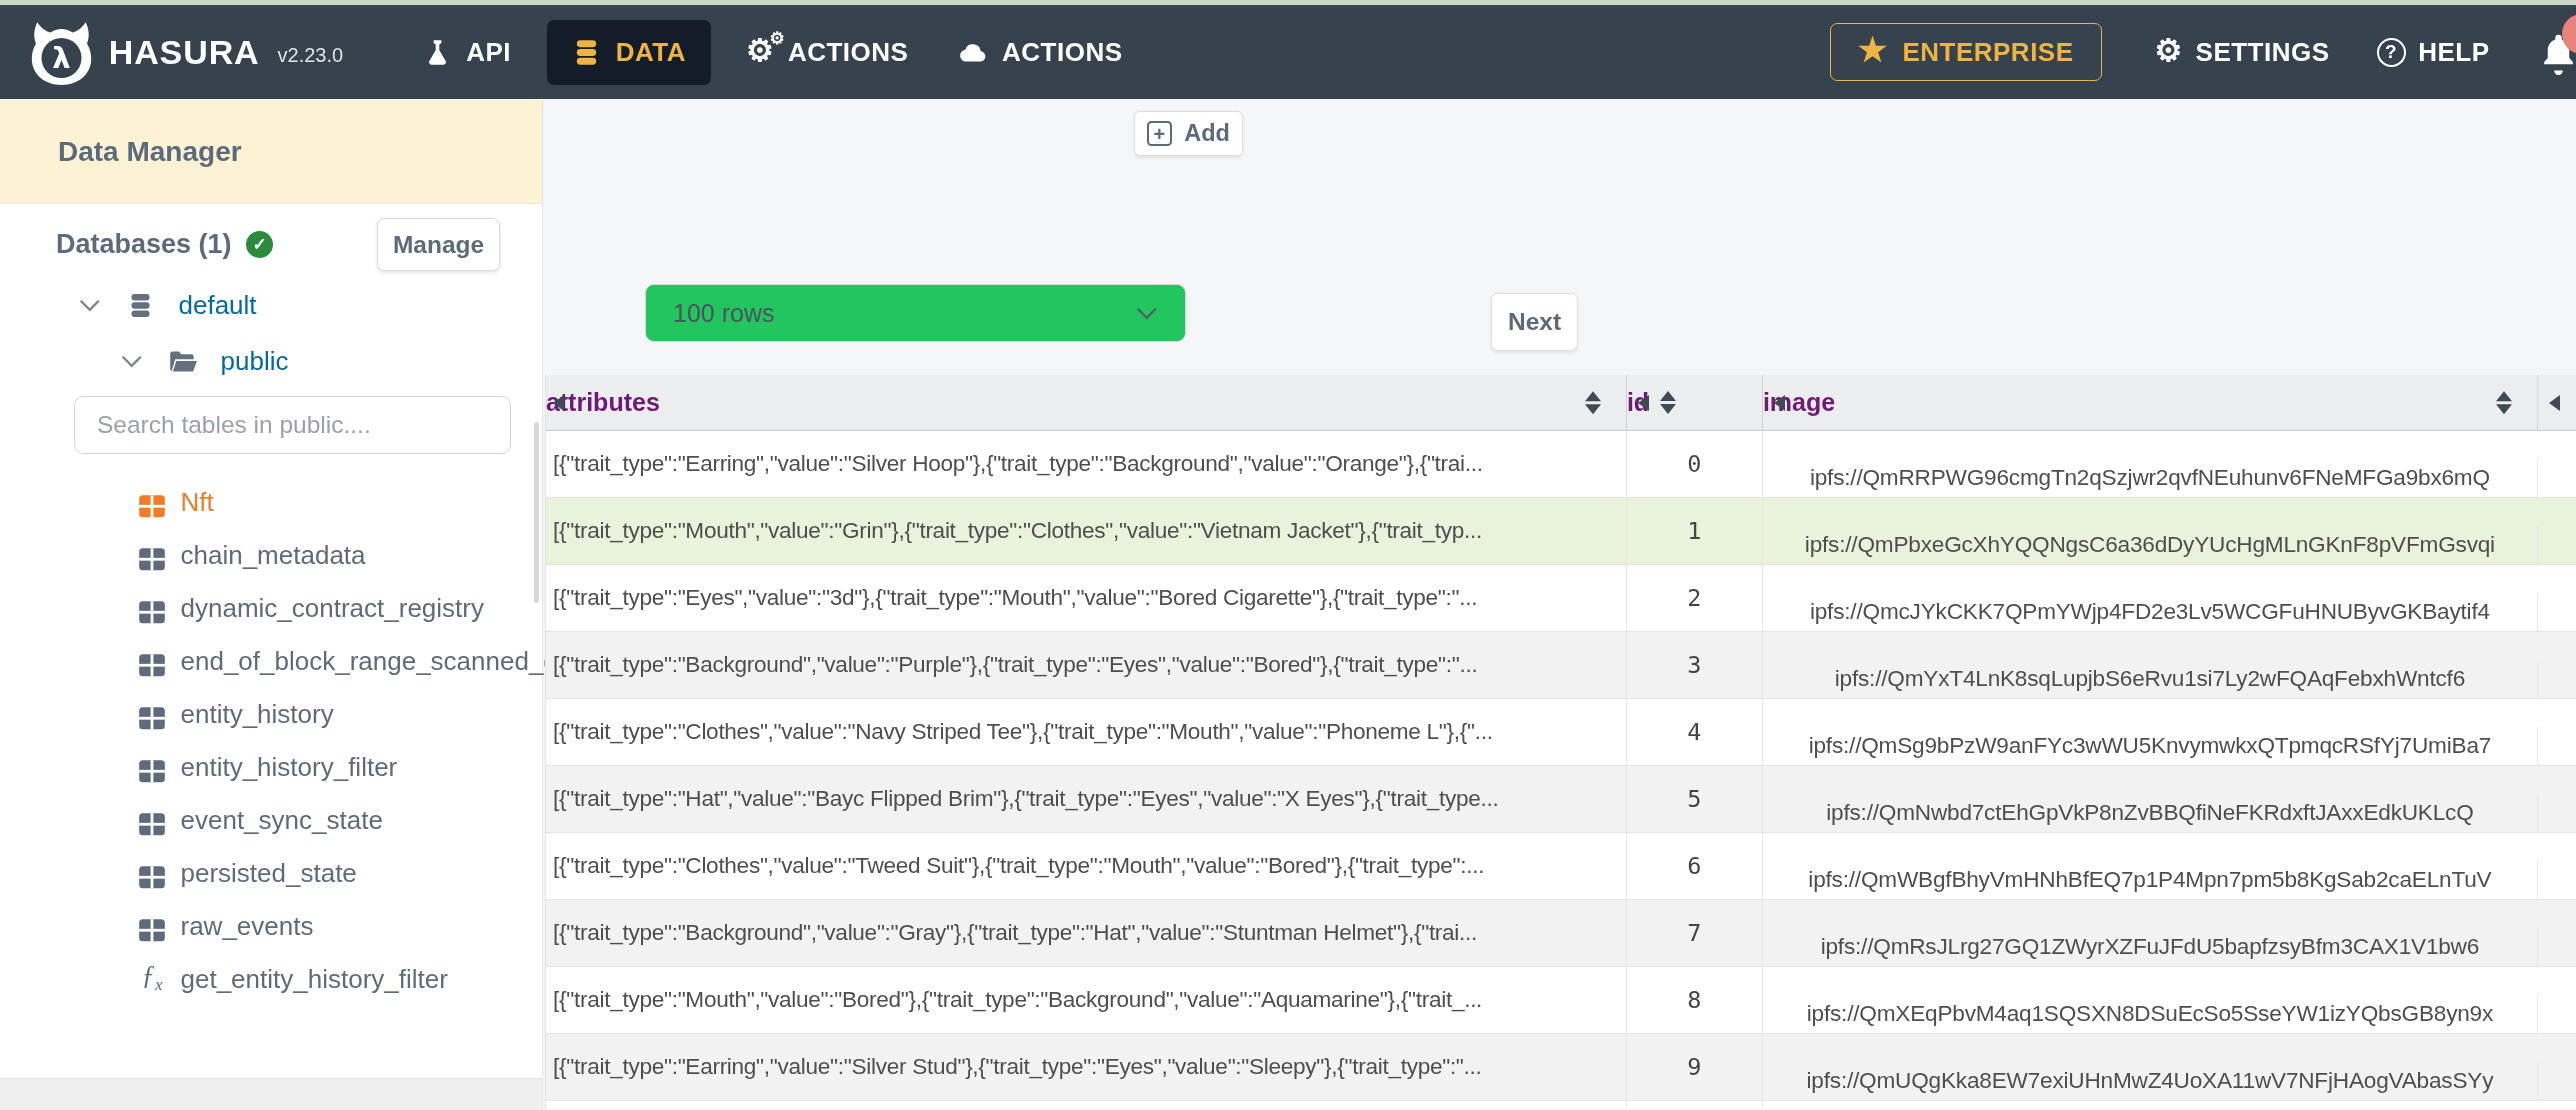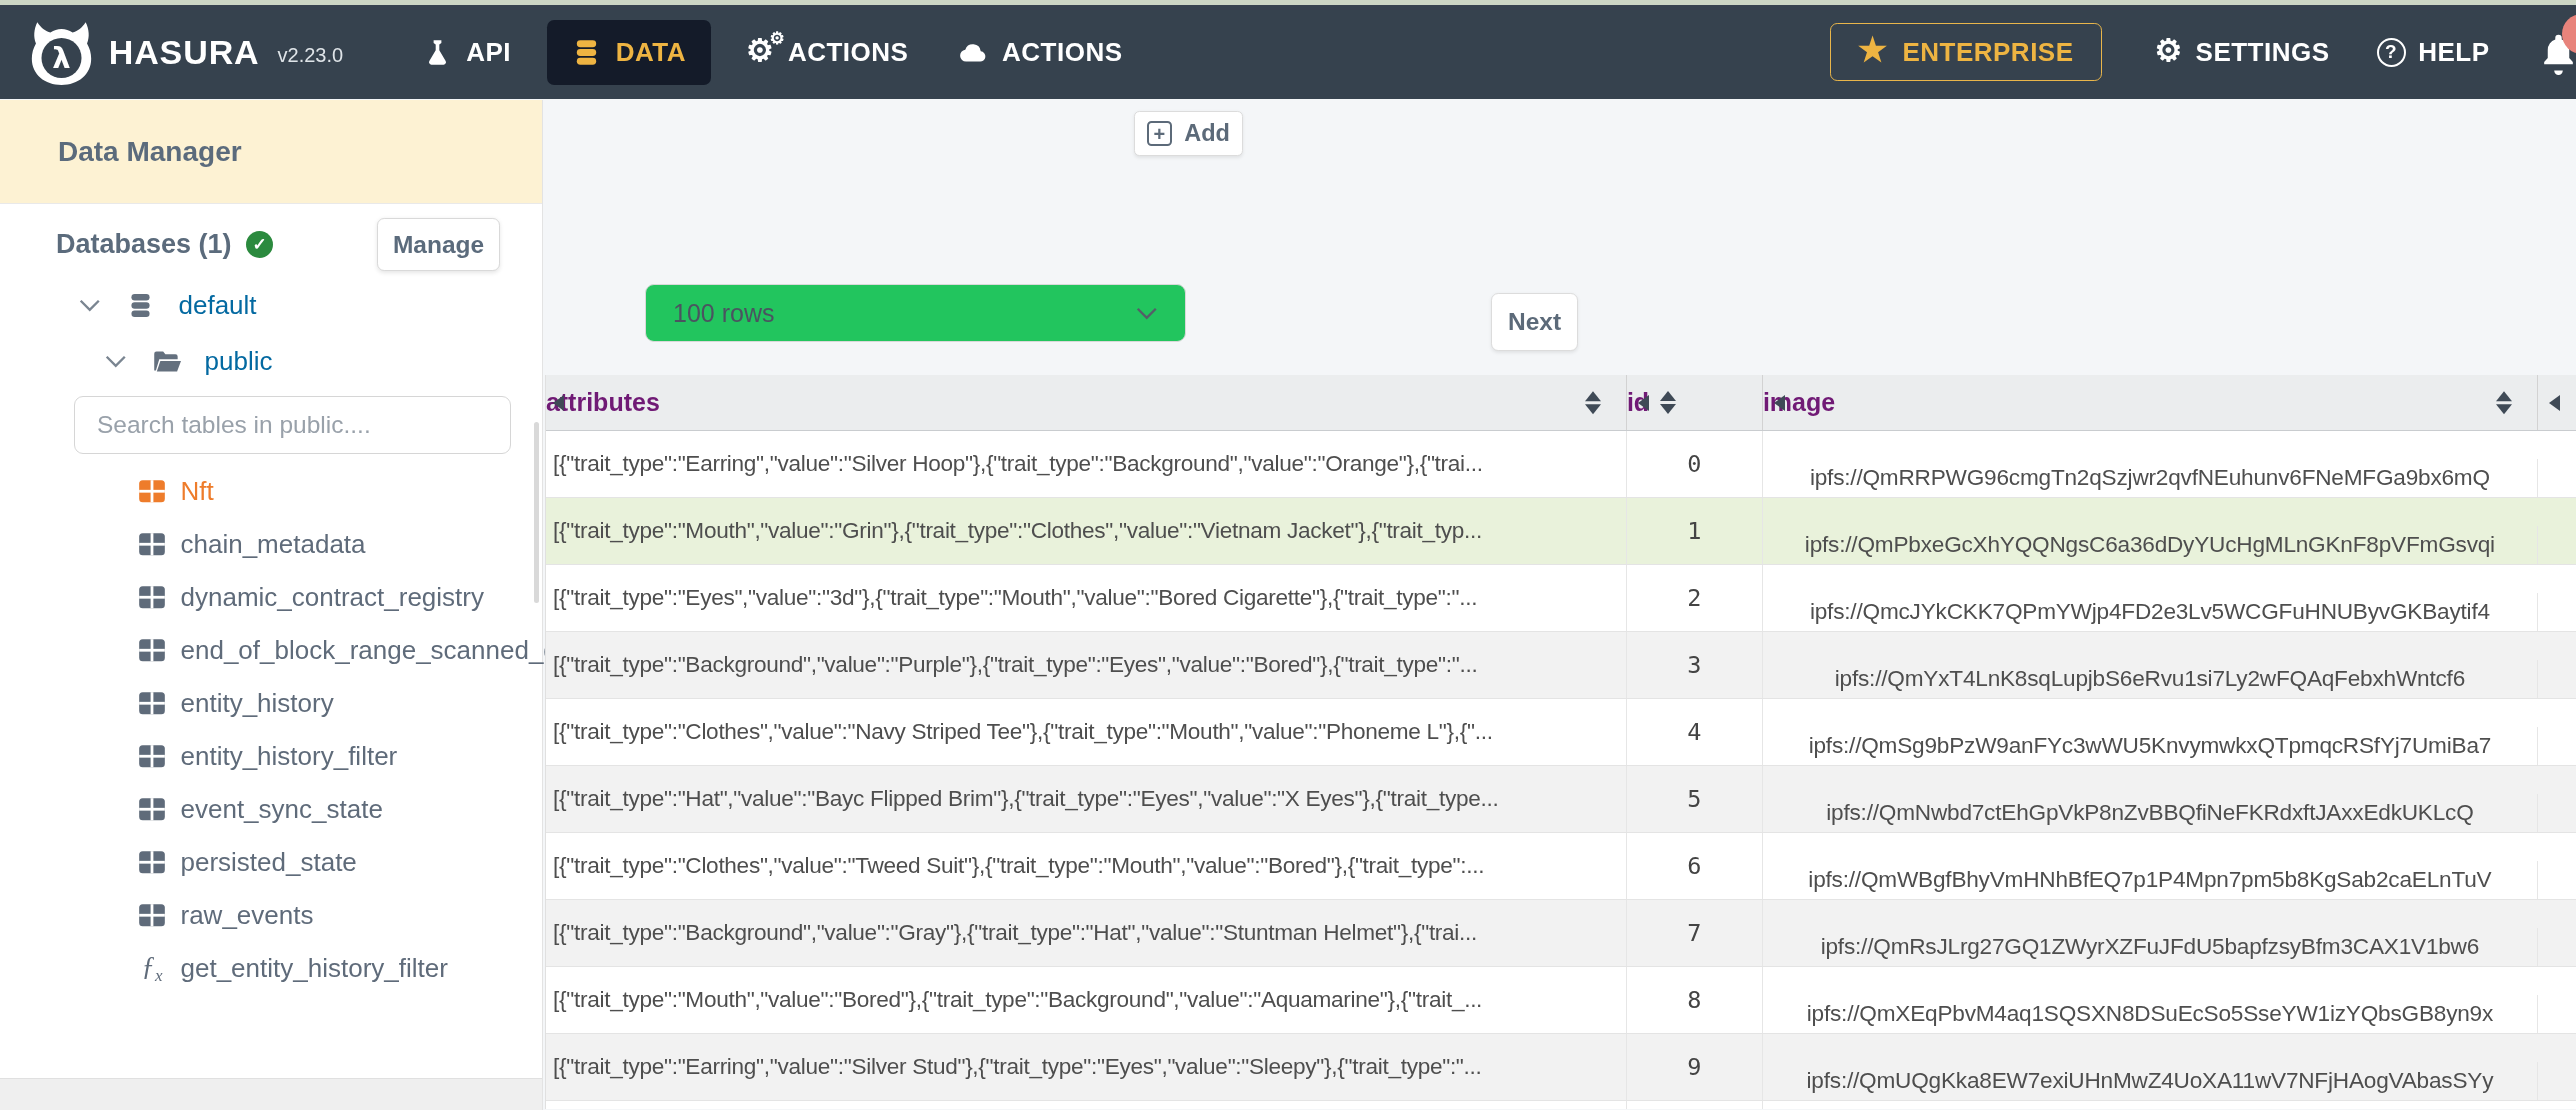--- a/index.html
+++ b/index.html
@@ -49,29 +49,29 @@
                   gap:14.5px; font-size:27px; font-weight:bold; color:#5b6b7c; }
   .check { width:27px; height:27px; border-radius:50%; background:#2b8a3e; color:#fff; font-size:17px;
            display:flex; align-items:center; justify-content:center; }
   .manage-btn { position:absolute; top:118px; right:42px; width:123px; height:53px; background:#fff;
                 border:0.9px solid #d9d9d9; border-radius:7.2px; font-size:24.5px; font-weight:bold; color:#5b6b7c;
                 display:flex; align-items:center; justify-content:center;
                 box-shadow:0 1.8px 4.5px rgba(0,0,0,.1); cursor:pointer; }
   .tree-row { position:absolute; display:flex; align-items:center; gap:24px; height:53px;
               font-size:26px; color:#0369a1; cursor:pointer; }
   .tree-row.r-default { top:179px; left:78px; }
-  .tree-row.r-public  { top:235px; left:104px; }
+  .tree-row.r-public  { top:235px; left:120px; }
   .chev { width:23.5px; height:14.5px; flex:none; }
   .tree-ic { width:29px; height:29px; flex:none; }
   .sb-search { position:absolute; top:296px; left:74px; width:437px; height:58px; border:0.9px solid #d6d6d6;
                border-radius:9px; padding:0 22px; font-size:24.5px; color:#4a5360; outline:none;
                font-family:"Liberation Sans",sans-serif; }
   .sb-search::placeholder { color:#99a1aa; }
   .sb-list { position:absolute; top:365px; left:0; right:0; }
-  .sb-item { height:53px; display:flex; align-items:center; padding-left:138px; gap:14.5px;
+  .sb-item { height:53px; display:flex; align-items:flex-end; padding-left:138px; gap:14.5px;
              font-size:26px; color:#5f6b7a; cursor:pointer; white-space:nowrap; }
   .sb-item.active { color:#ee7c2b; }
   .tbl-ic { width:28px; height:24.5px; flex:none; }
   .fx { font-family:"Liberation Serif", serif; font-style:italic; font-size:27px; width:28px;
         text-align:center; flex:none; }
   .fx sub { font-size:17px; }
   .sb-scrollbar { position:absolute; right:2.7px; top:322px; width:5.4px; height:181px; background:#d9d9d9;
                   border-radius:2.7px; }
   .sb-footer { position:absolute; bottom:0; left:0; right:0; height:33px; background:#efefef;
                border-top:0.9px solid #e0e0e0; overflow:hidden; }

